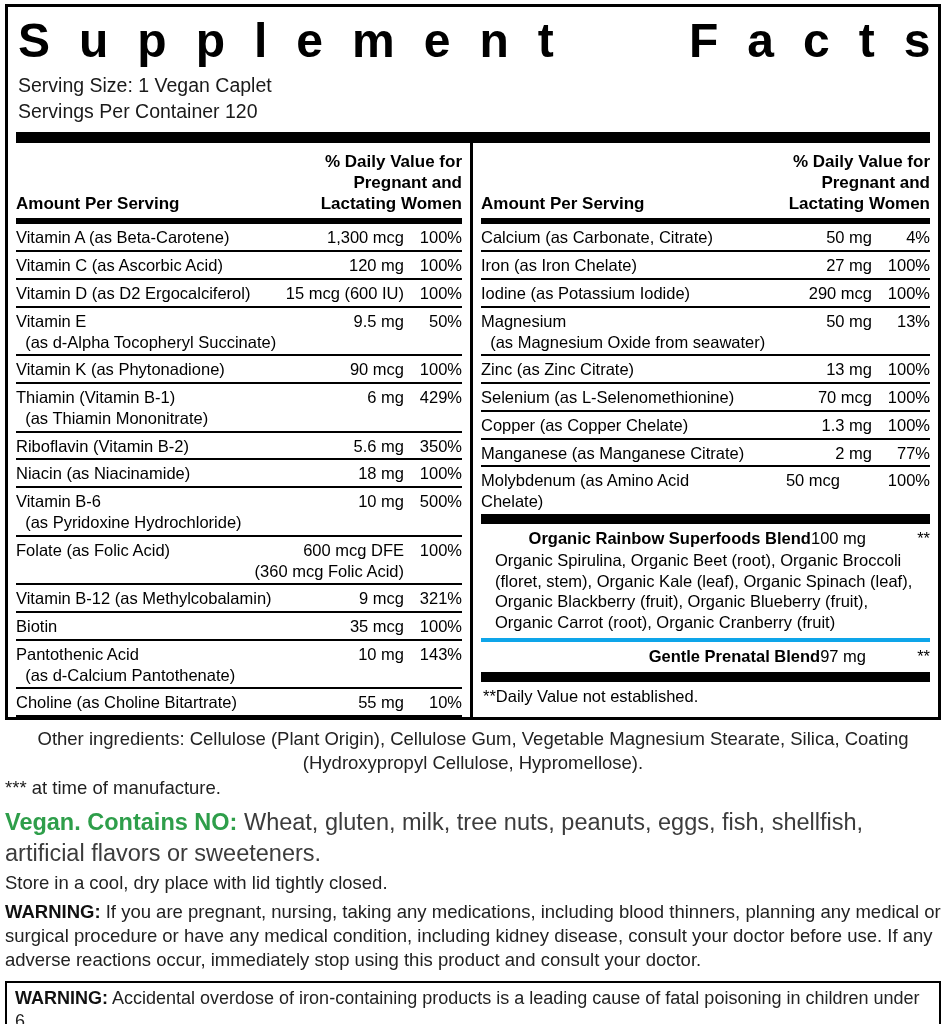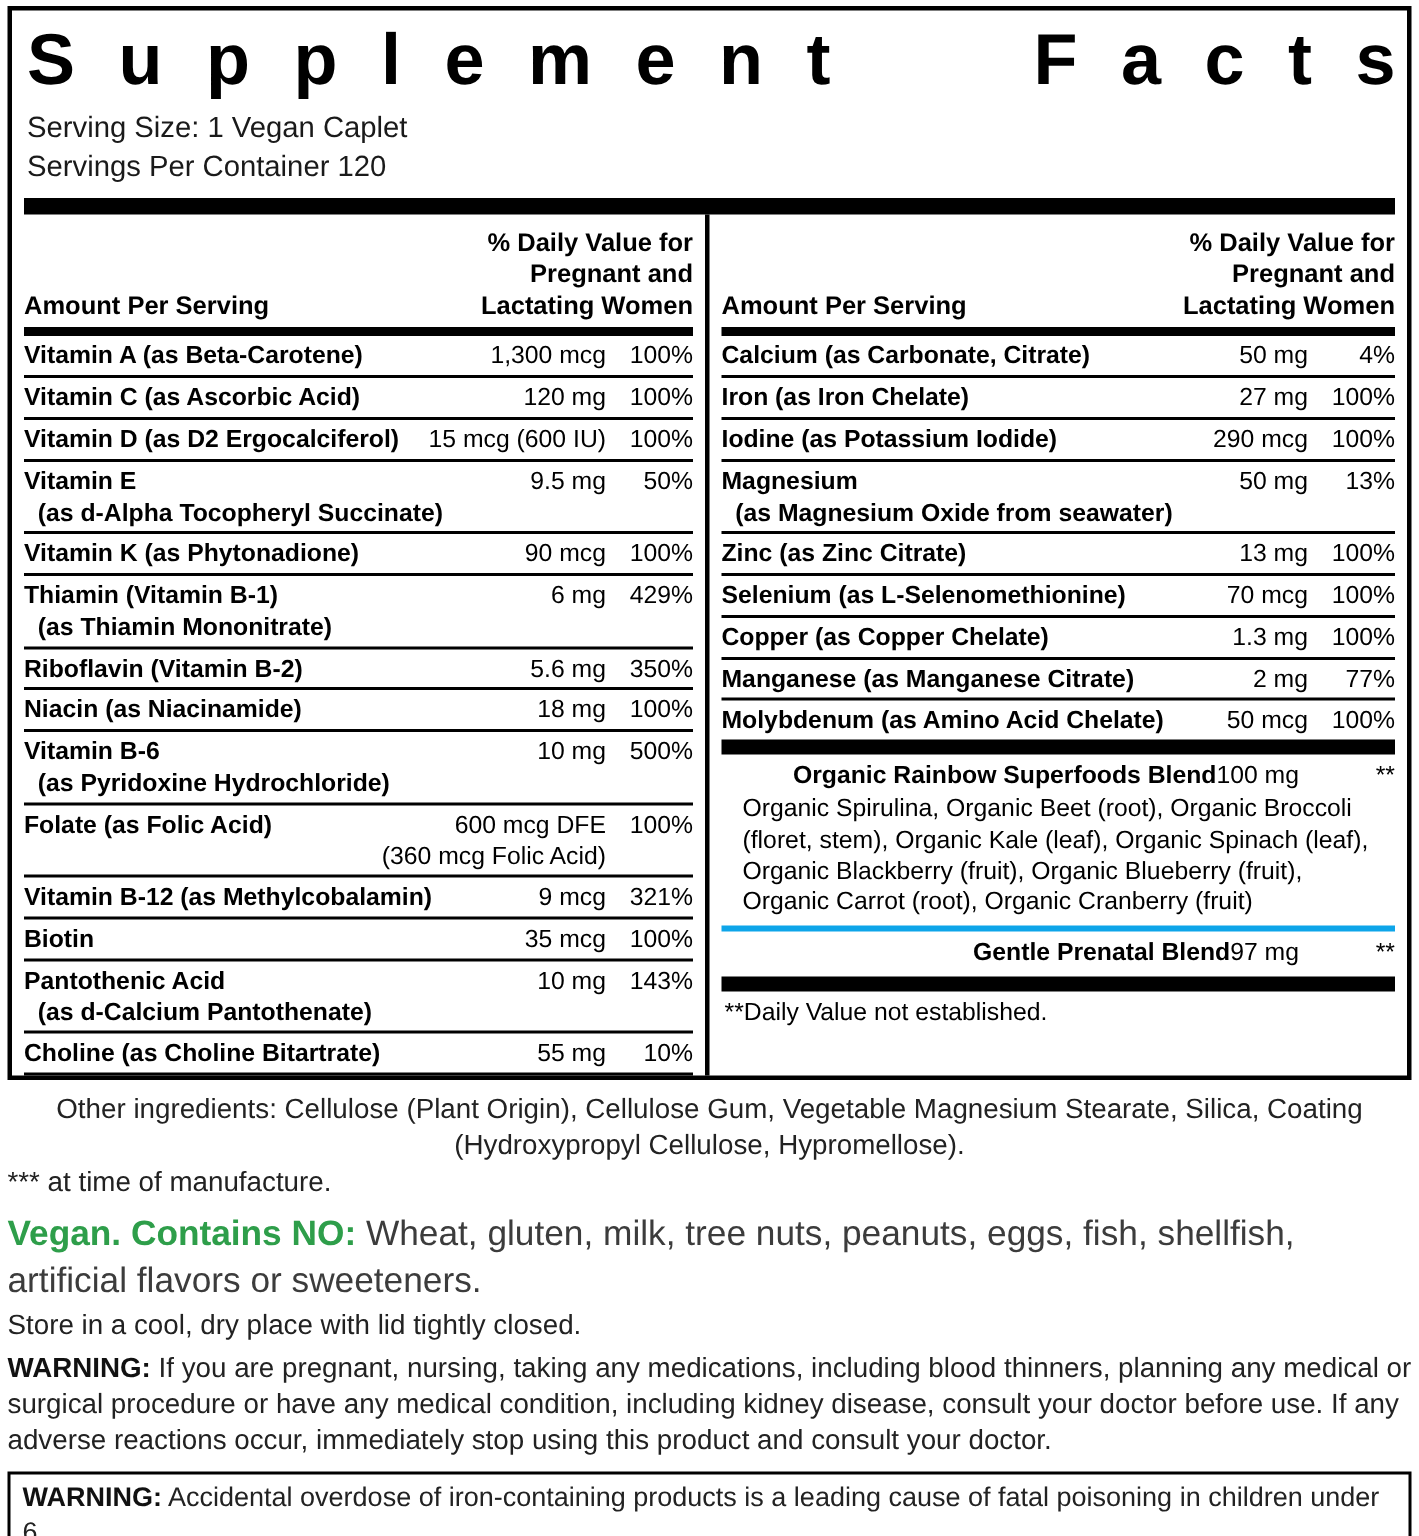--- a/index.html
+++ b/index.html
@@ -12,24 +12,24 @@
   .serving{font-size:19.5px;line-height:1.32;padding:3px 0 7px 2px;color:#1a1a1a;}
   .bigbar{height:11px;background:#000;}
   .cols{display:flex;align-items:stretch;}
   .col{width:50%;box-sizing:border-box;display:flex;flex-direction:column;}
   .col-left{border-right:3px solid #000;padding-right:8px;}
   .col-right{padding-left:8px;}
   .colhead{display:flex;justify-content:space-between;align-items:flex-end;border-bottom:6px solid #000;padding:8px 0 4px;}
   .colhead .aps{font-weight:bold;font-size:17px;}
   .colhead .dv{font-weight:bold;font-size:17px;text-align:right;white-space:pre-line;line-height:1.25;}
   .row{display:flex;align-items:flex-start;border-bottom:2px solid #000;padding:3px 0 2px;font-size:16.5px;line-height:1.26;}
-  .row .name{flex:1;white-space:pre-wrap;font-weight:bold;}
+  .row .name{flex:1;white-space:pre-wrap;}
   .row .amt{text-align:right;white-space:pre-wrap;padding-left:6px;}
   .row .pct{width:58px;text-align:right;white-space:nowrap;}
-  #right-rows .row:last-child{border-bottom:none;}
+  #right-rows .row:last-child{border-bottom:none;gap:32px;}
   .bar2{height:10px;background:#000;}
   .spacer{flex:1;}
   .blend{padding:4px 0 5px;font-size:16.5px;line-height:1.26;}
   .blend-sep{border-top:4px solid #0ea5e9;}
   .blend .bhead{display:flex;align-items:flex-start;}
   .blend .bname{font-weight:bold;flex:1;text-align:right;}
   .blend .bamt{text-align:right;}
   .blend .bpct{width:64px;text-align:right;}
   .blend .bdesc{padding:1px 0 0 14px;}
   .footnote{font-size:16.5px;padding:5px 0 6px 2px;}

